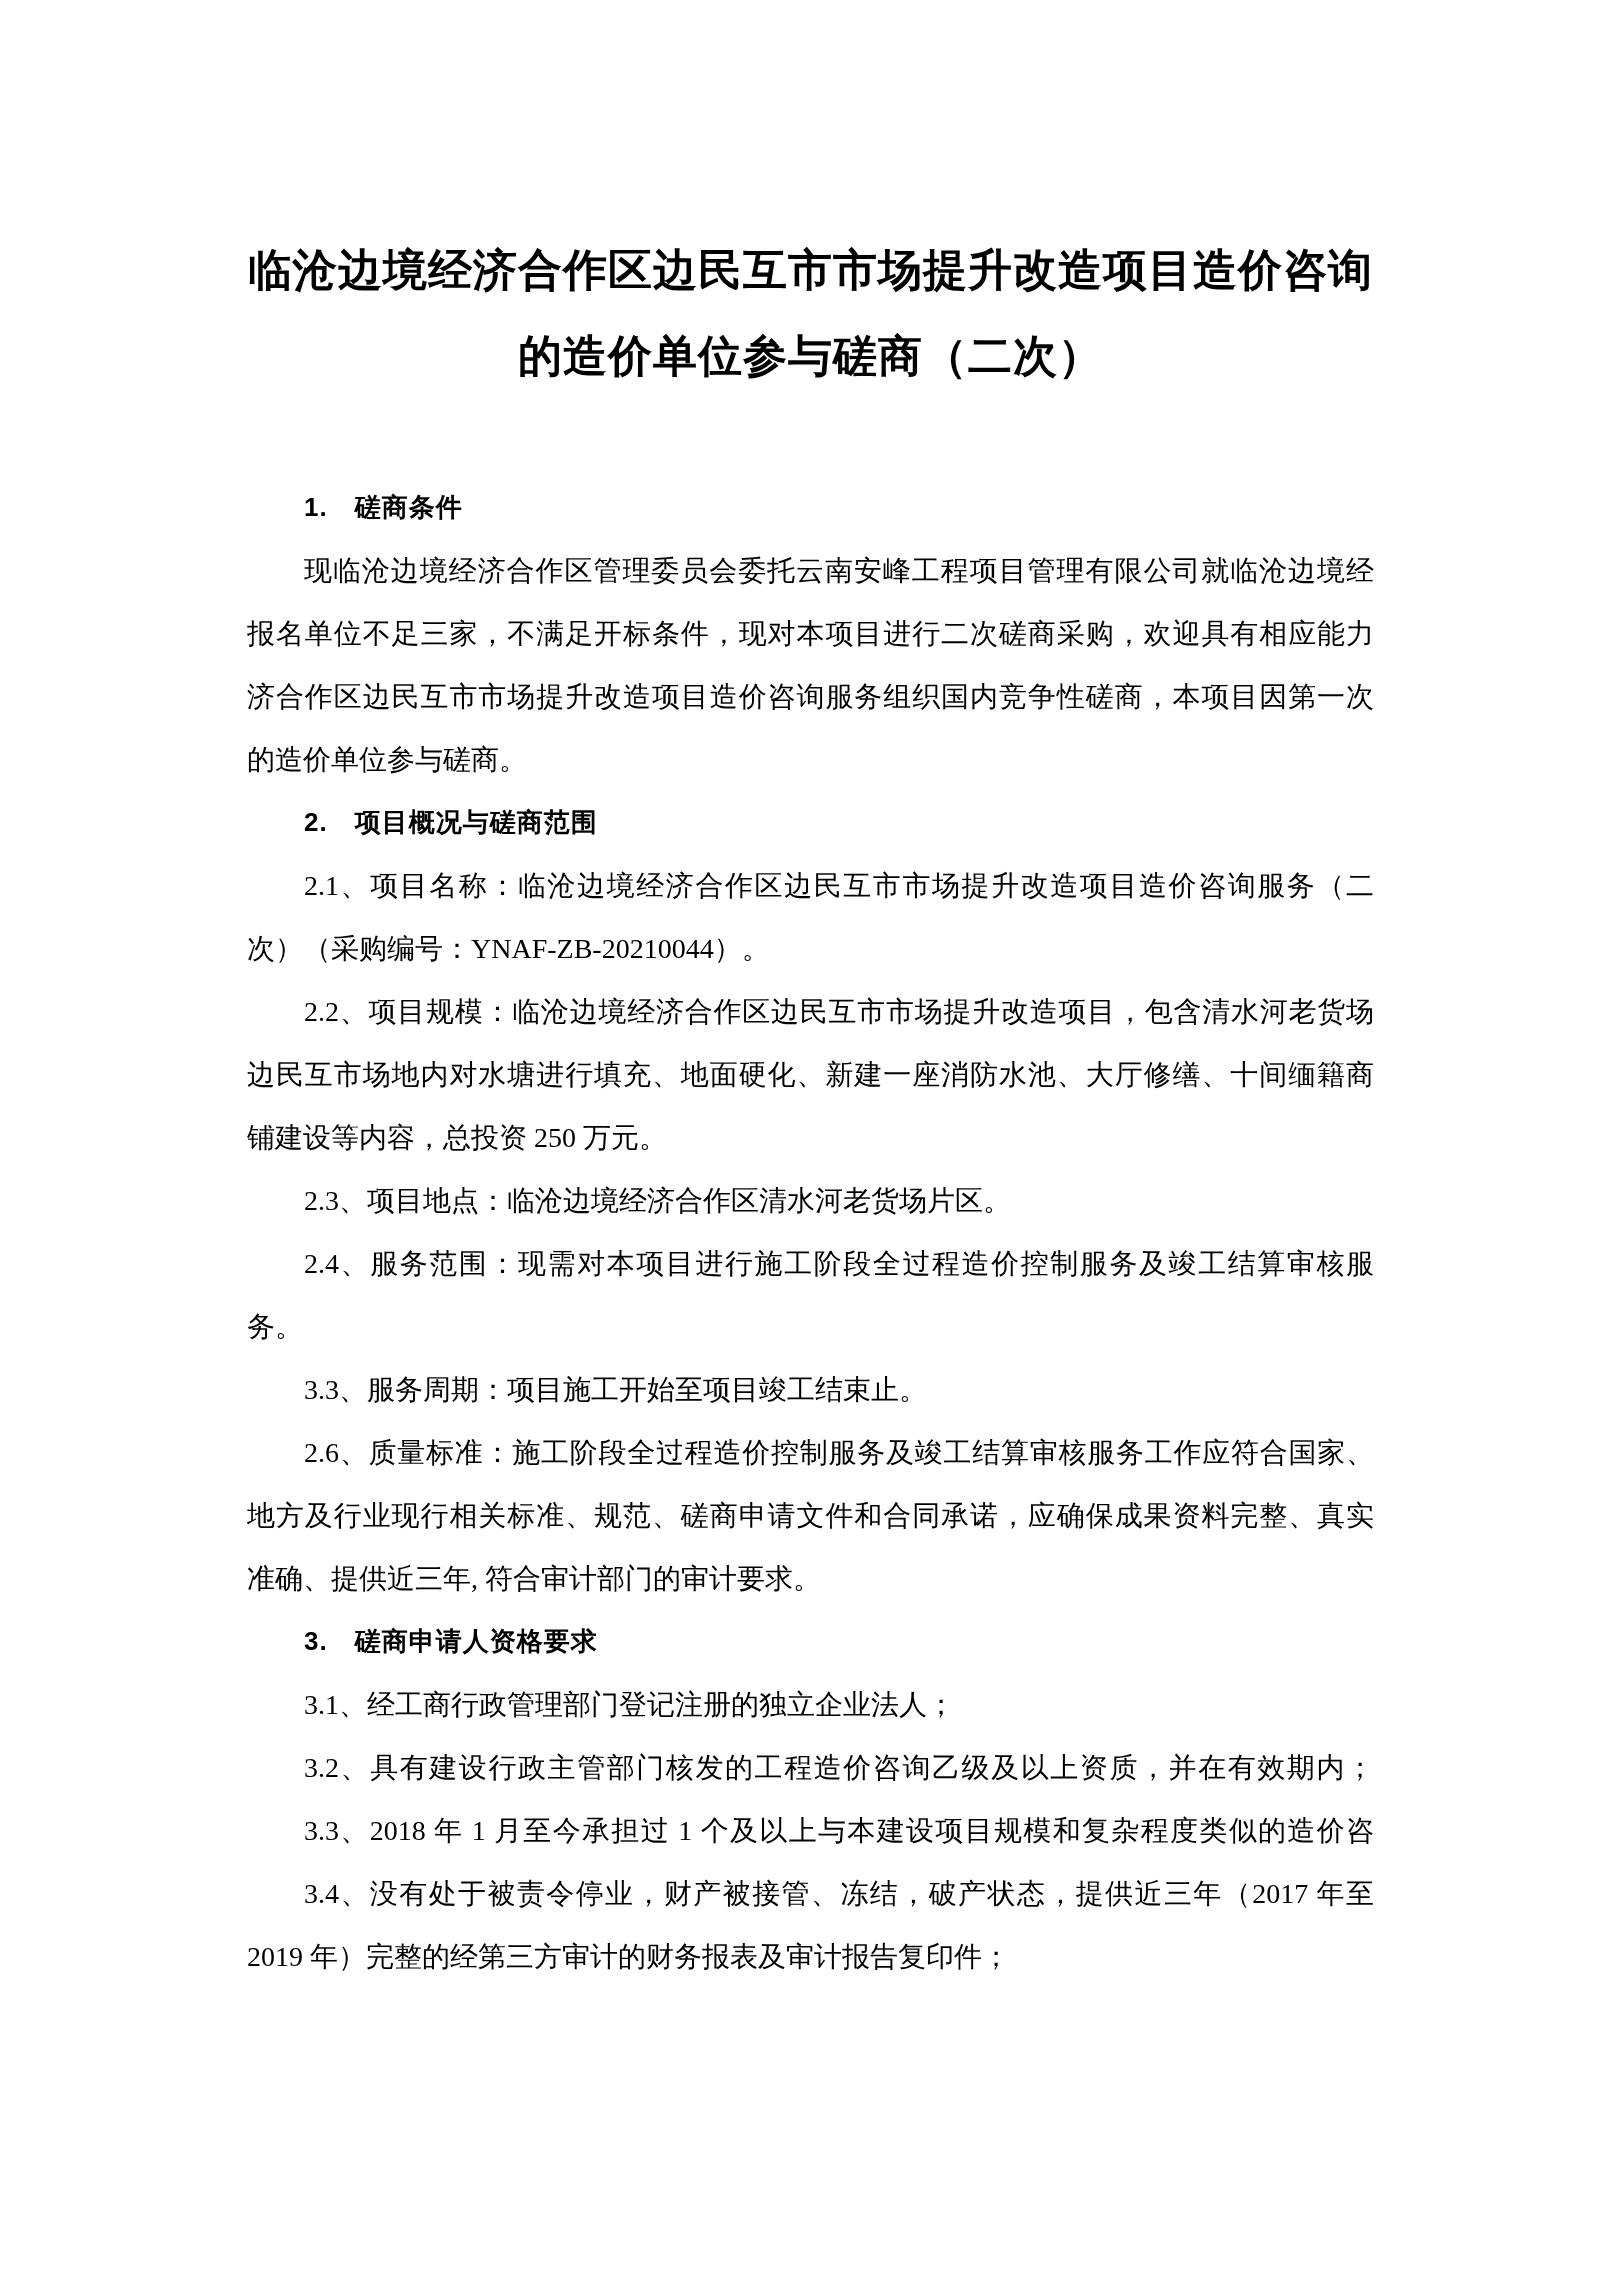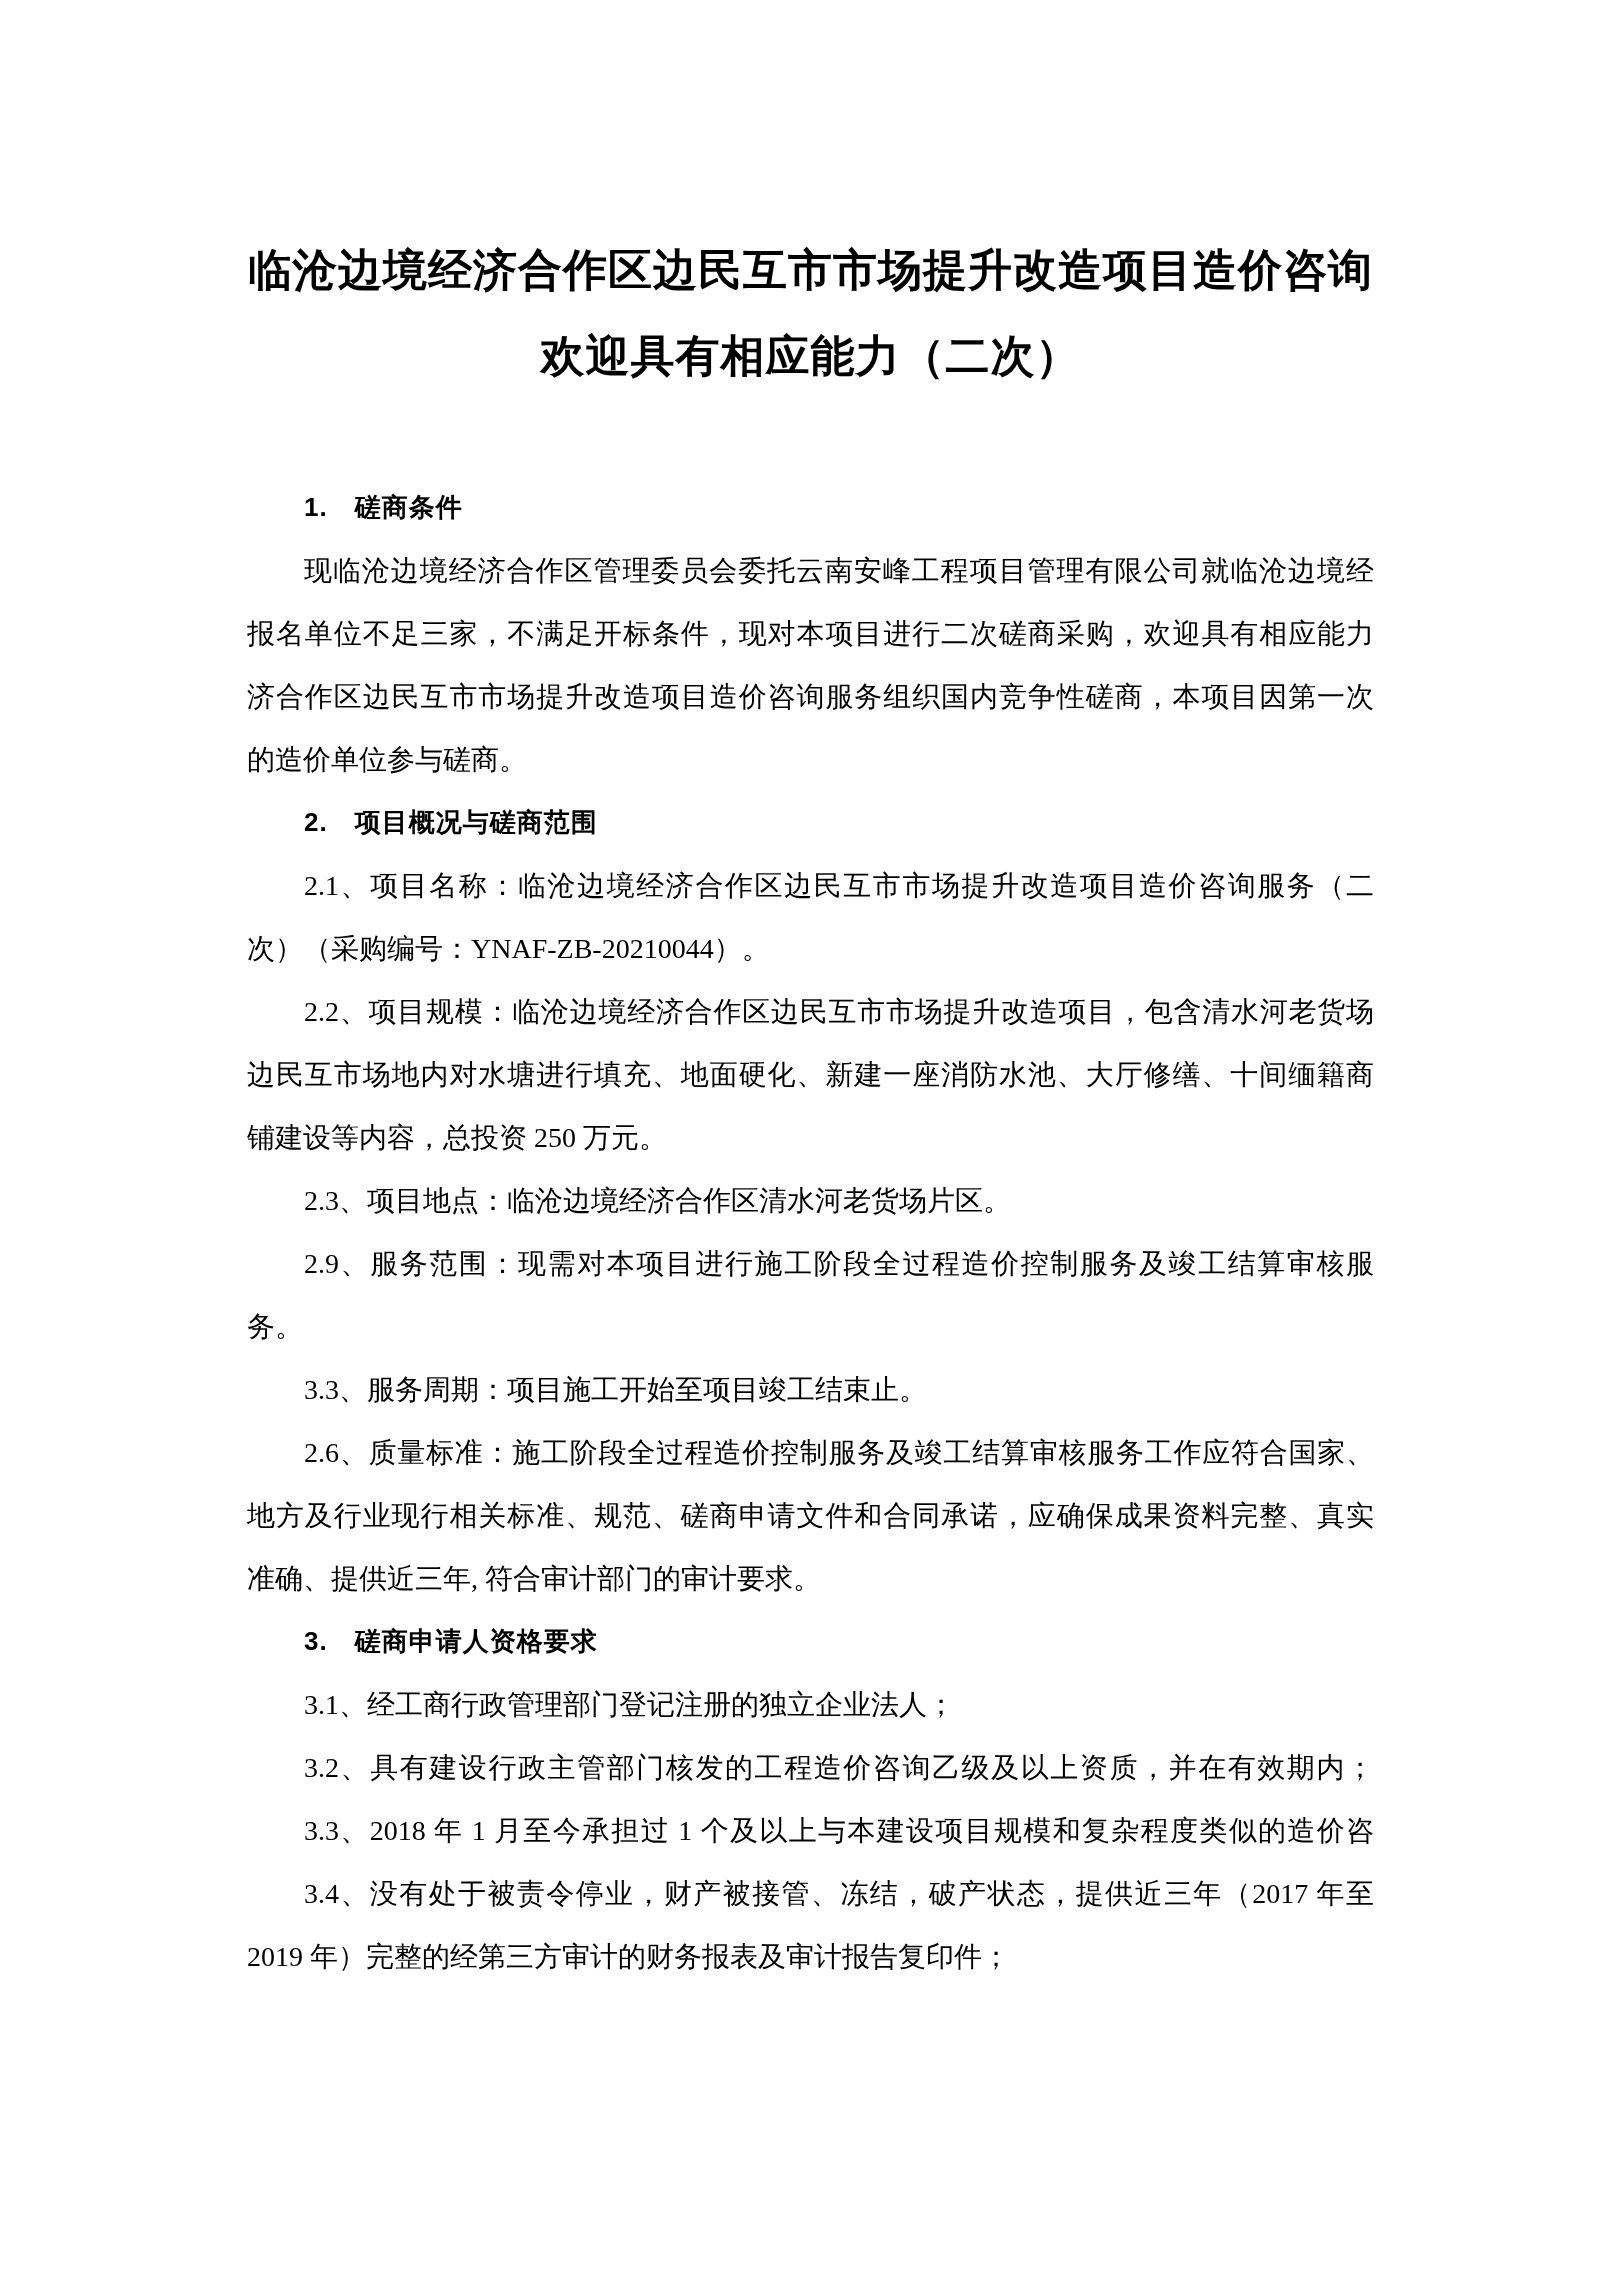--- a/index.html
+++ b/index.html
@@ -54,38 +54,38 @@
     letter-spacing: 1px;
   }
 </style>
 </head>
 <body>
 
 <div class="page">
 
   <div class="doc-title">
     <div class="t-line">临沧边境经济合作区边民互市市场提升改造项目造价咨询</div>
-    <div class="t-line">欢迎具有相应能力（二次）</div>
+    <div class="t-line">的造价单位参与磋商（二次）</div>
   </div>
 
   <div class="doc-body">
     <div class="line heading indent">1.　磋商条件</div>
     <div class="line indent fill">现临沧边境经济合作区管理委员会委托云南安峰工程项目管理有限公司就临沧边境经</div>
     <div class="line fill">报名单位不足三家，不满足开标条件，现对本项目进行二次磋商采购，欢迎具有相应能力</div>
     <div class="line fill">济合作区边民互市市场提升改造项目造价咨询服务组织国内竞争性磋商，本项目因第一次</div>
     <div class="line">的造价单位参与磋商。</div>
 
     <div class="line heading indent">2.　项目概况与磋商范围</div>
     <div class="line indent fill">2.1、项目名称：临沧边境经济合作区边民互市市场提升改造项目造价咨询服务（二</div>
     <div class="line">次）（采购编号：YNAF-ZB-20210044）。</div>
     <div class="line indent fill">2.2、项目规模：临沧边境经济合作区边民互市市场提升改造项目，包含清水河老货场</div>
     <div class="line fill">边民互市场地内对水塘进行填充、地面硬化、新建一座消防水池、大厅修缮、十间缅籍商</div>
     <div class="line">铺建设等内容，总投资 250 万元。</div>
     <div class="line indent">2.3、项目地点：临沧边境经济合作区清水河老货场片区。</div>
-    <div class="line indent fill">2.9、服务范围：现需对本项目进行施工阶段全过程造价控制服务及竣工结算审核服</div>
+    <div class="line indent fill">2.4、服务范围：现需对本项目进行施工阶段全过程造价控制服务及竣工结算审核服</div>
     <div class="line">务。</div>
     <div class="line indent">3.3、服务周期：项目施工开始至项目竣工结束止。</div>
     <div class="line indent fill">2.6、质量标准：施工阶段全过程造价控制服务及竣工结算审核服务工作应符合国家、</div>
     <div class="line fill">地方及行业现行相关标准、规范、磋商申请文件和合同承诺，应确保成果资料完整、真实</div>
     <div class="line">准确、提供近三年, 符合审计部门的审计要求。</div>
 
     <div class="line heading indent">3.　磋商申请人资格要求</div>
     <div class="line indent">3.1、经工商行政管理部门登记注册的独立企业法人；</div>
     <div class="line indent fill">3.2、具有建设行政主管部门核发的工程造价咨询乙级及以上资质，并在有效期内；</div>
     <div class="line indent fill">3.3、2018 年 1 月至今承担过 1 个及以上与本建设项目规模和复杂程度类似的造价咨</div>

